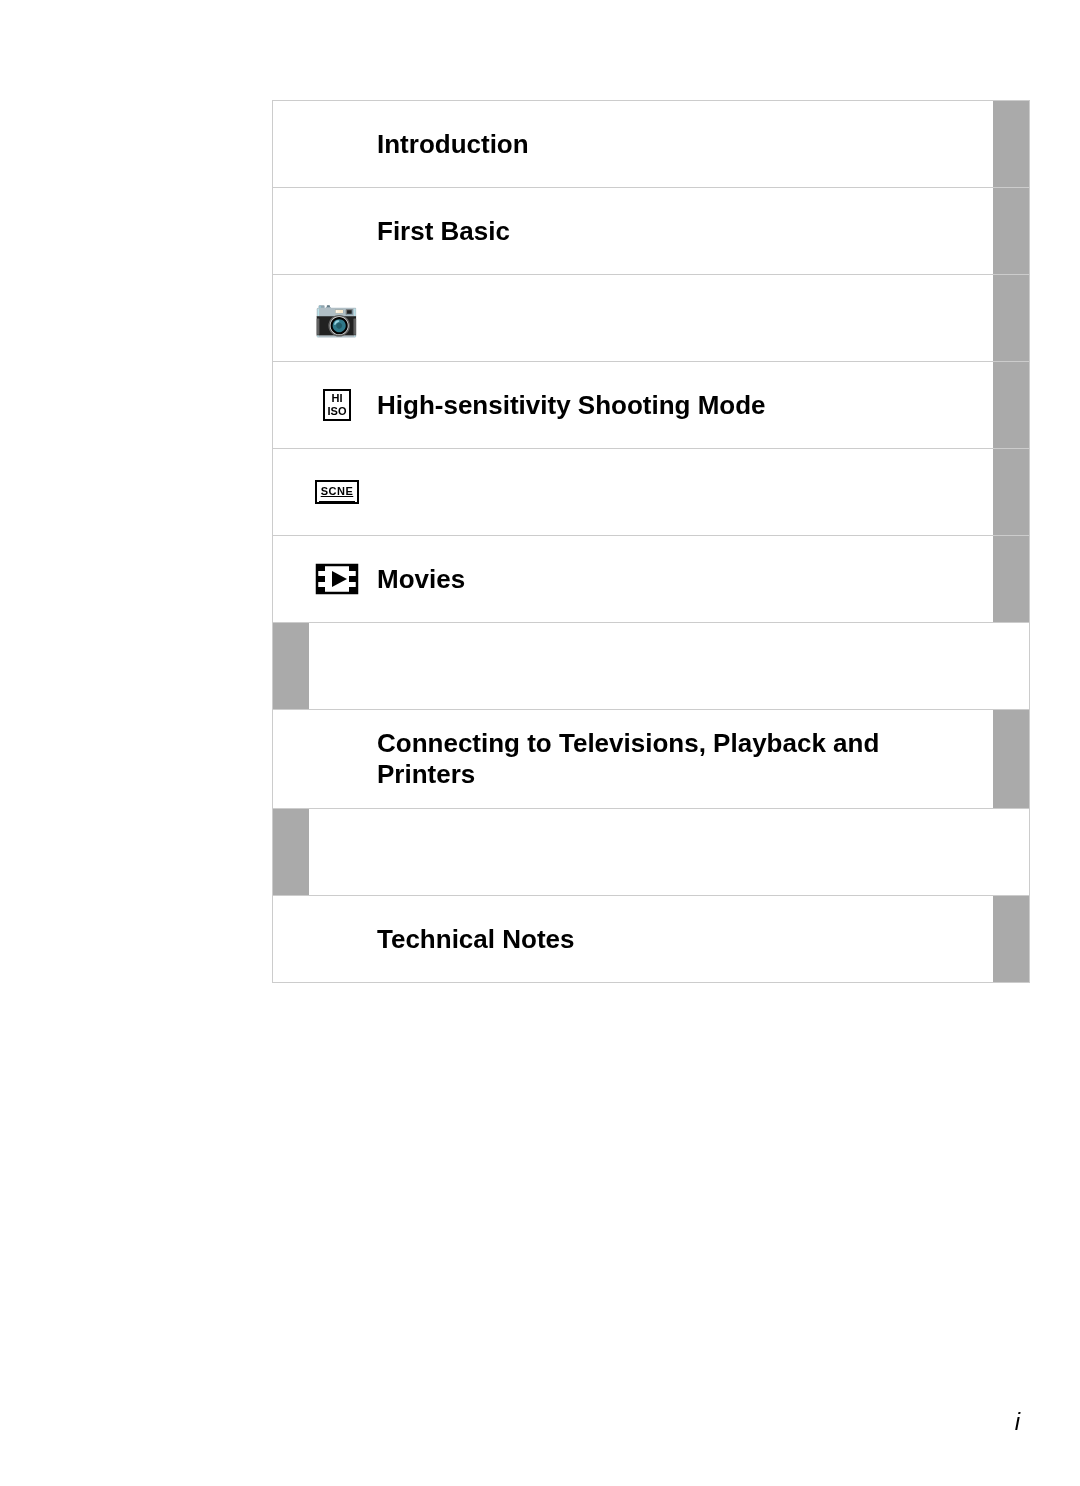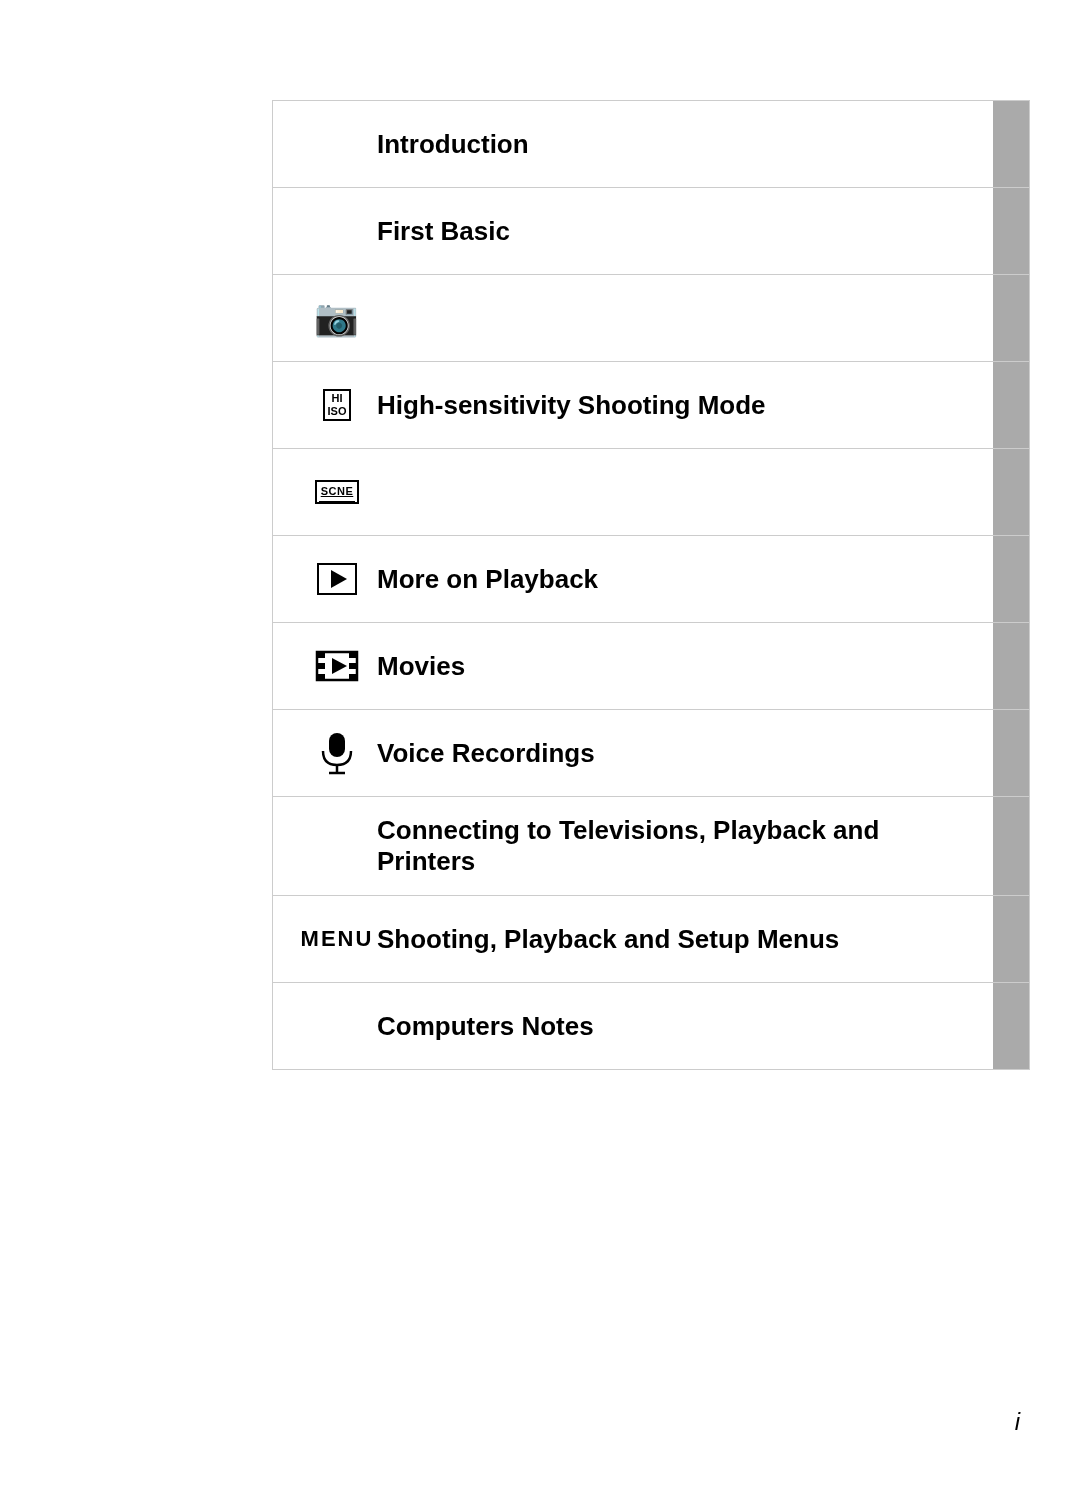--- a/index.html
+++ b/index.html
@@ -189,31 +189,20 @@
 
   <div class="toc-item">
     <div class="content">
       <div class="icon-area">
         <span class="icon-scene">SCNE</span>
       </div>
     </div>
     <div class="tab"></div>
   </div>
 
-  <div class="toc-item">
-    <div class="content">
-      <div class="icon-area">
-        <div class="icon-playback">
-          <div class="triangle"></div>
-        </div>
-      </div>
-      <span class="label">More on Playback</span>
-    </div>
-    <div class="tab"></div>
-  </div>
 
   <div class="toc-item">
     <div class="content">
       <div class="icon-area">
         <svg width="44" height="36" viewBox="0 0 44 36">
 
           <rect x="2" y="4" width="40" height="28" fill="none" stroke="#000" stroke-width="2.5"></rect>
           <rect x="2" y="4" width="8" height="6" fill="#000"></rect>
           <rect x="34" y="4" width="8" height="6" fill="#000"></rect>
           <rect x="2" y="26" width="8" height="6" fill="#000"></rect>
@@ -223,55 +212,38 @@
 
           <polygon points="17,10 17,26 32,18" fill="#000"></polygon>
         </svg>
       </div>
       <span class="label">Movies</span>
     </div>
     <div class="tab"></div>
   </div>
 
   <div class="toc-item">
-    <div class="content">
-      <div class="icon-area">
-        <svg width="36" height="44" viewBox="0 0 36 44">
-          <rect x="10" y="2" width="16" height="24" rx="8" fill="#000"></rect>
-          <path d="M4 20 Q4 34 18 34 Q32 34 32 20" fill="none" stroke="#000" stroke-width="2.5"></path>
-          <line x1="18" y1="34" x2="18" y2="42" stroke="#000" stroke-width="2.5"></line>
-          <line x1="10" y1="42" x2="26" y2="42" stroke="#000" stroke-width="2.5"></line>
-        </svg>
-      </div>
-      <span class="label">Voice Recordings</span>
-    </div>
     <div class="tab"></div>
   </div>
 
   <div class="toc-item">
     <div class="content">
       <div class="icon-area"></div>
       <span class="label">Connecting to Televisions, Playback and Printers</span>
     </div>
     <div class="tab"></div>
   </div>
 
   <div class="toc-item">
-    <div class="content">
-      <div class="icon-area">
-        <span class="icon-menu-text">MENU</span>
-      </div>
-      <span class="label">Shooting, Playback and Setup Menus</span>
-    </div>
-    <div class="tab"></div>
-  </div>
-
-  <div class="toc-item">
-    <div class="content">
-      <div class="icon-area"></div>
-      <span class="label">Computers Notes</span>
+    <div class="tab"></div>
+  </div>
+
+  <div class="toc-item">
+    <div class="content">
+      <div class="icon-area"></div>
+      <span class="label">Technical Notes</span>
     </div>
     <div class="tab"></div>
   </div>
 
 </div>
 
 <div class="page-number">i</div>
 
 </body></html>

